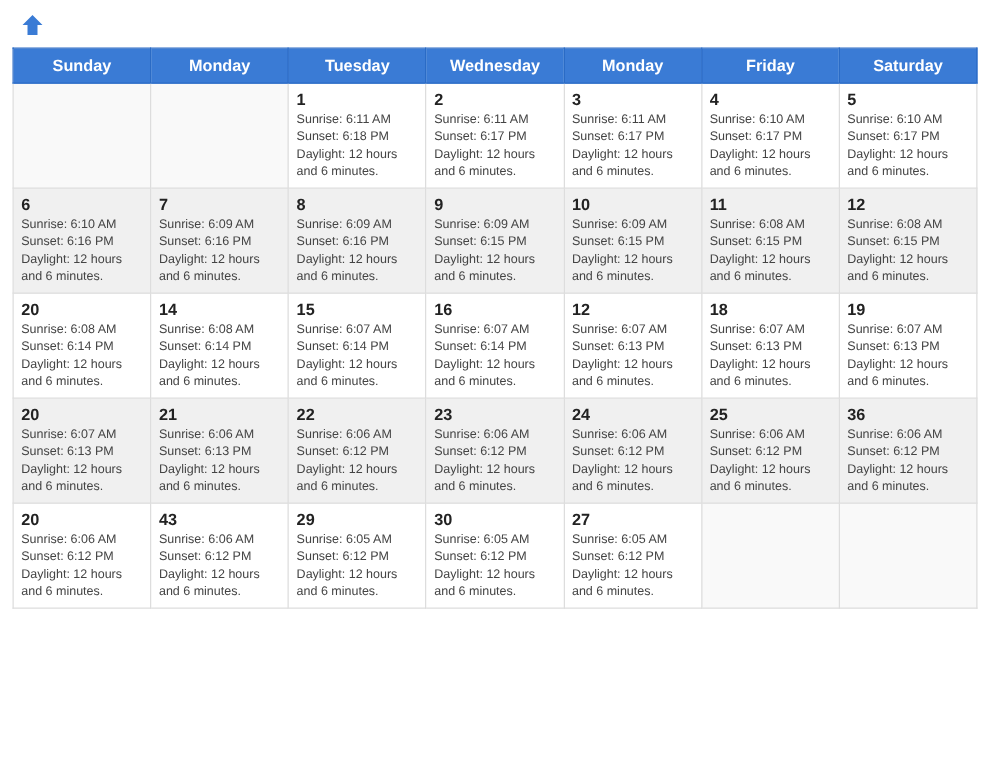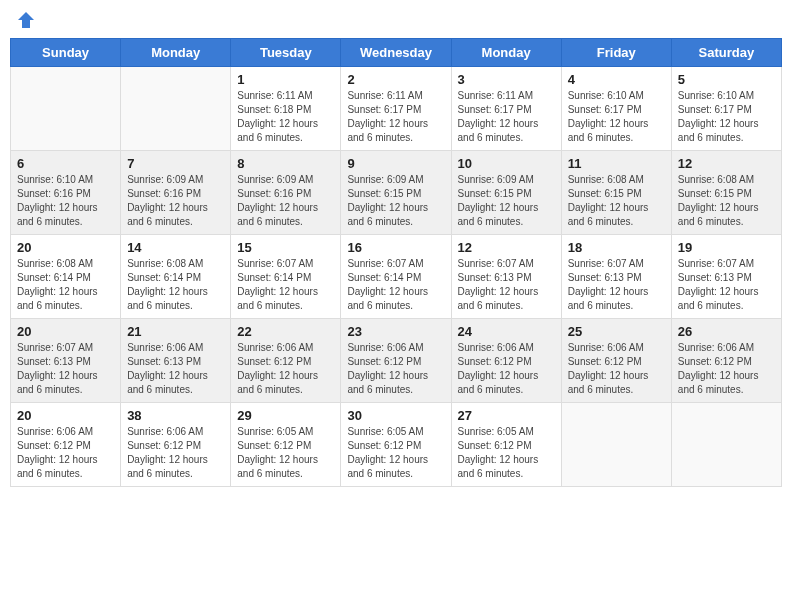--- a/index.html
+++ b/index.html
@@ -307,37 +307,37 @@
 and 6 minutes.</div>
         </td>
         <td>
           <span class="day-number">25</span>
           <div class="day-info" style="white-space: pre-line;">Sunrise: 6:06 AM
 Sunset: 6:12 PM
 Daylight: 12 hours
 and 6 minutes.</div>
         </td>
         <td>
-          <span class="day-number">26</span>
+          <span class="day-number">36</span>
           <div class="day-info" style="white-space: pre-line;">Sunrise: 6:06 AM
 Sunset: 6:12 PM
 Daylight: 12 hours
 and 6 minutes.</div>
         </td>
       </tr>
       <tr>
         <td>
           <span class="day-number">20</span>
           <div class="day-info" style="white-space: pre-line;">Sunrise: 6:06 AM
 Sunset: 6:12 PM
 Daylight: 12 hours
 and 6 minutes.</div>
         </td>
         <td>
-          <span class="day-number">38</span>
+          <span class="day-number">43</span>
           <div class="day-info" style="white-space: pre-line;">Sunrise: 6:06 AM
 Sunset: 6:12 PM
 Daylight: 12 hours
 and 6 minutes.</div>
         </td>
         <td>
           <span class="day-number">29</span>
           <div class="day-info" style="white-space: pre-line;">Sunrise: 6:05 AM
 Sunset: 6:12 PM
 Daylight: 12 hours

